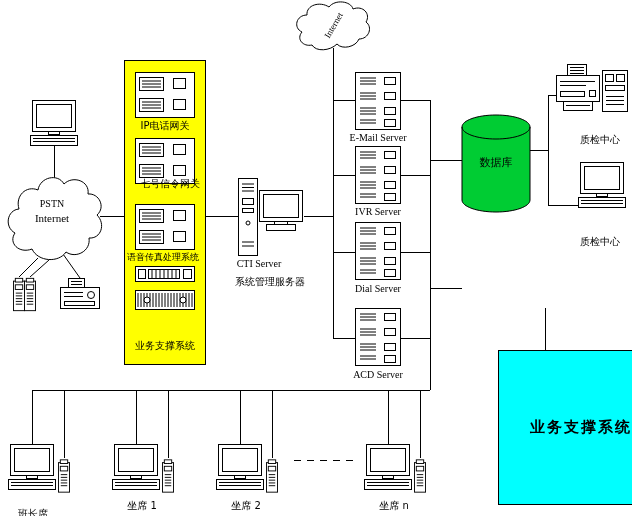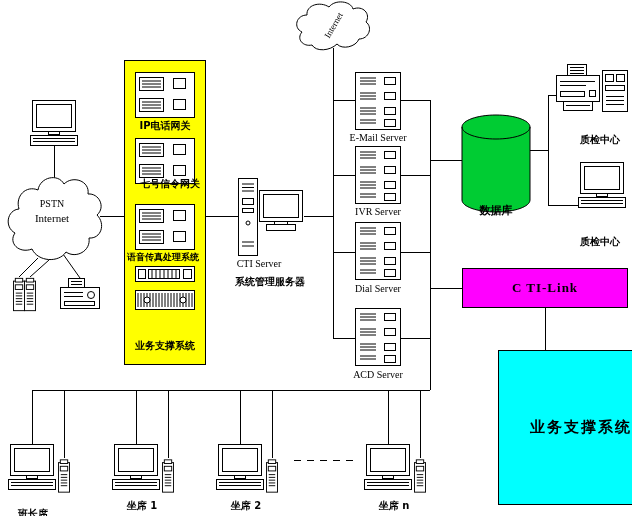--- a/index.html
+++ b/index.html
@@ -9,38 +9,35 @@
   }
   .box{
     position:absolute;border:1px solid #000;box-sizing:border-box;
     display:flex;align-items:center;justify-content:center;
   }
   svg.overlay{position:absolute;left:0;top:0;pointer-events:none;}
   .lbl{
     position:absolute;text-align:center;white-space:nowrap;color:#000;
     line-height:1.2;
   }
-  .zh{font-family:"DejaVu Sans","Liberation Sans",sans-serif;font-weight:bold;font-size:10px;}
+  .zh{font-family:"DejaVu Sans","Liberation Sans",sans-serif;font-weight:normal;font-size:10px;}
   .zh-sm{font-size:9px;}
   .en{font-family:"Liberation Serif","DejaVu Serif",serif;font-size:10px;}
   .en-sm{font-size:9px;}
   .box-label-lg{font-size:15px;font-weight:bold;letter-spacing:2px;}
   .box-label-md{font-size:13px;font-weight:bold;letter-spacing:1px;font-family:"Liberation Serif","DejaVu Serif",serif;}
   .rot{transform:rotate(-60deg);transform-origin:center center;}
 </style>
 </head>
 <body>
 
 <div class="stage">
 
   <div class="box" style="left: 124px; top: 60px; width: 82px; height: 305px; background-color: rgb(255, 255, 0);"></div>
 
-  <div class="box" style="left: 462px; top: 268px; width: 166px; height: 40px; background-color: rgb(255, 0, 255);">
-    <span class="box-label-md">C TI-Link</span>
-  </div>
 
   <div class="box" style="left: 462px; top: 350px; width: 166px; height: 155px; background-color: rgb(0, 255, 255); margin-left: 36px;">
     <span class="box-label-lg">业务支撑系统</span>
   </div>
 
   <svg class="overlay" width="632" height="516" viewBox="0 0 632 516">
     <defs>
       <symbol id="sym-pc" viewBox="0 0 52 52">
         <rect x="4.5" y="0.5" width="43" height="31" fill="#fff" stroke="#000"></rect>
         <rect x="8.5" y="4.5" width="35" height="23" fill="#fff" stroke="#000"></rect>
@@ -195,21 +192,21 @@
   <div class="lbl zh" style="left:124px;top:340px;width:82px;">业务支撑系统</div>
 
   <div class="lbl en" style="left:214px;top:258px;width:90px;">CTI Server</div>
   <div class="lbl zh" style="left:220px;top:276px;width:100px;">系统管理服务器</div>
 
   <div class="lbl en" style="left:330px;top:132px;width:96px;">E-Mail Server</div>
   <div class="lbl en" style="left:330px;top:206px;width:96px;">IVR Server</div>
   <div class="lbl en" style="left:330px;top:283px;width:96px;">Dial Server</div>
   <div class="lbl en" style="left:330px;top:369px;width:96px;">ACD Server</div>
 
-  <div class="lbl zh" style="left:466px;top:156px;width:60px;font-size:11px;margin-top:48px;">数据库</div>
+  <div class="lbl zh" style="left:466px;top:156px;width:60px;font-size:11px;">数据库</div>
 
   <div class="lbl zh" style="left:570px;top:134px;width:60px;">质检中心</div>
   <div class="lbl zh" style="left:572px;top:236px;width:56px;">质检中心</div>
 
   <div class="lbl zh" style="left:5px;top:508px;width:56px;">班长席</div>
   <div class="lbl zh" style="left:114px;top:500px;width:56px;">坐席 1</div>
   <div class="lbl zh" style="left:218px;top:500px;width:56px;">坐席 2</div>
   <div class="lbl zh" style="left:366px;top:500px;width:56px;">坐席 n</div>
 
 </div>

